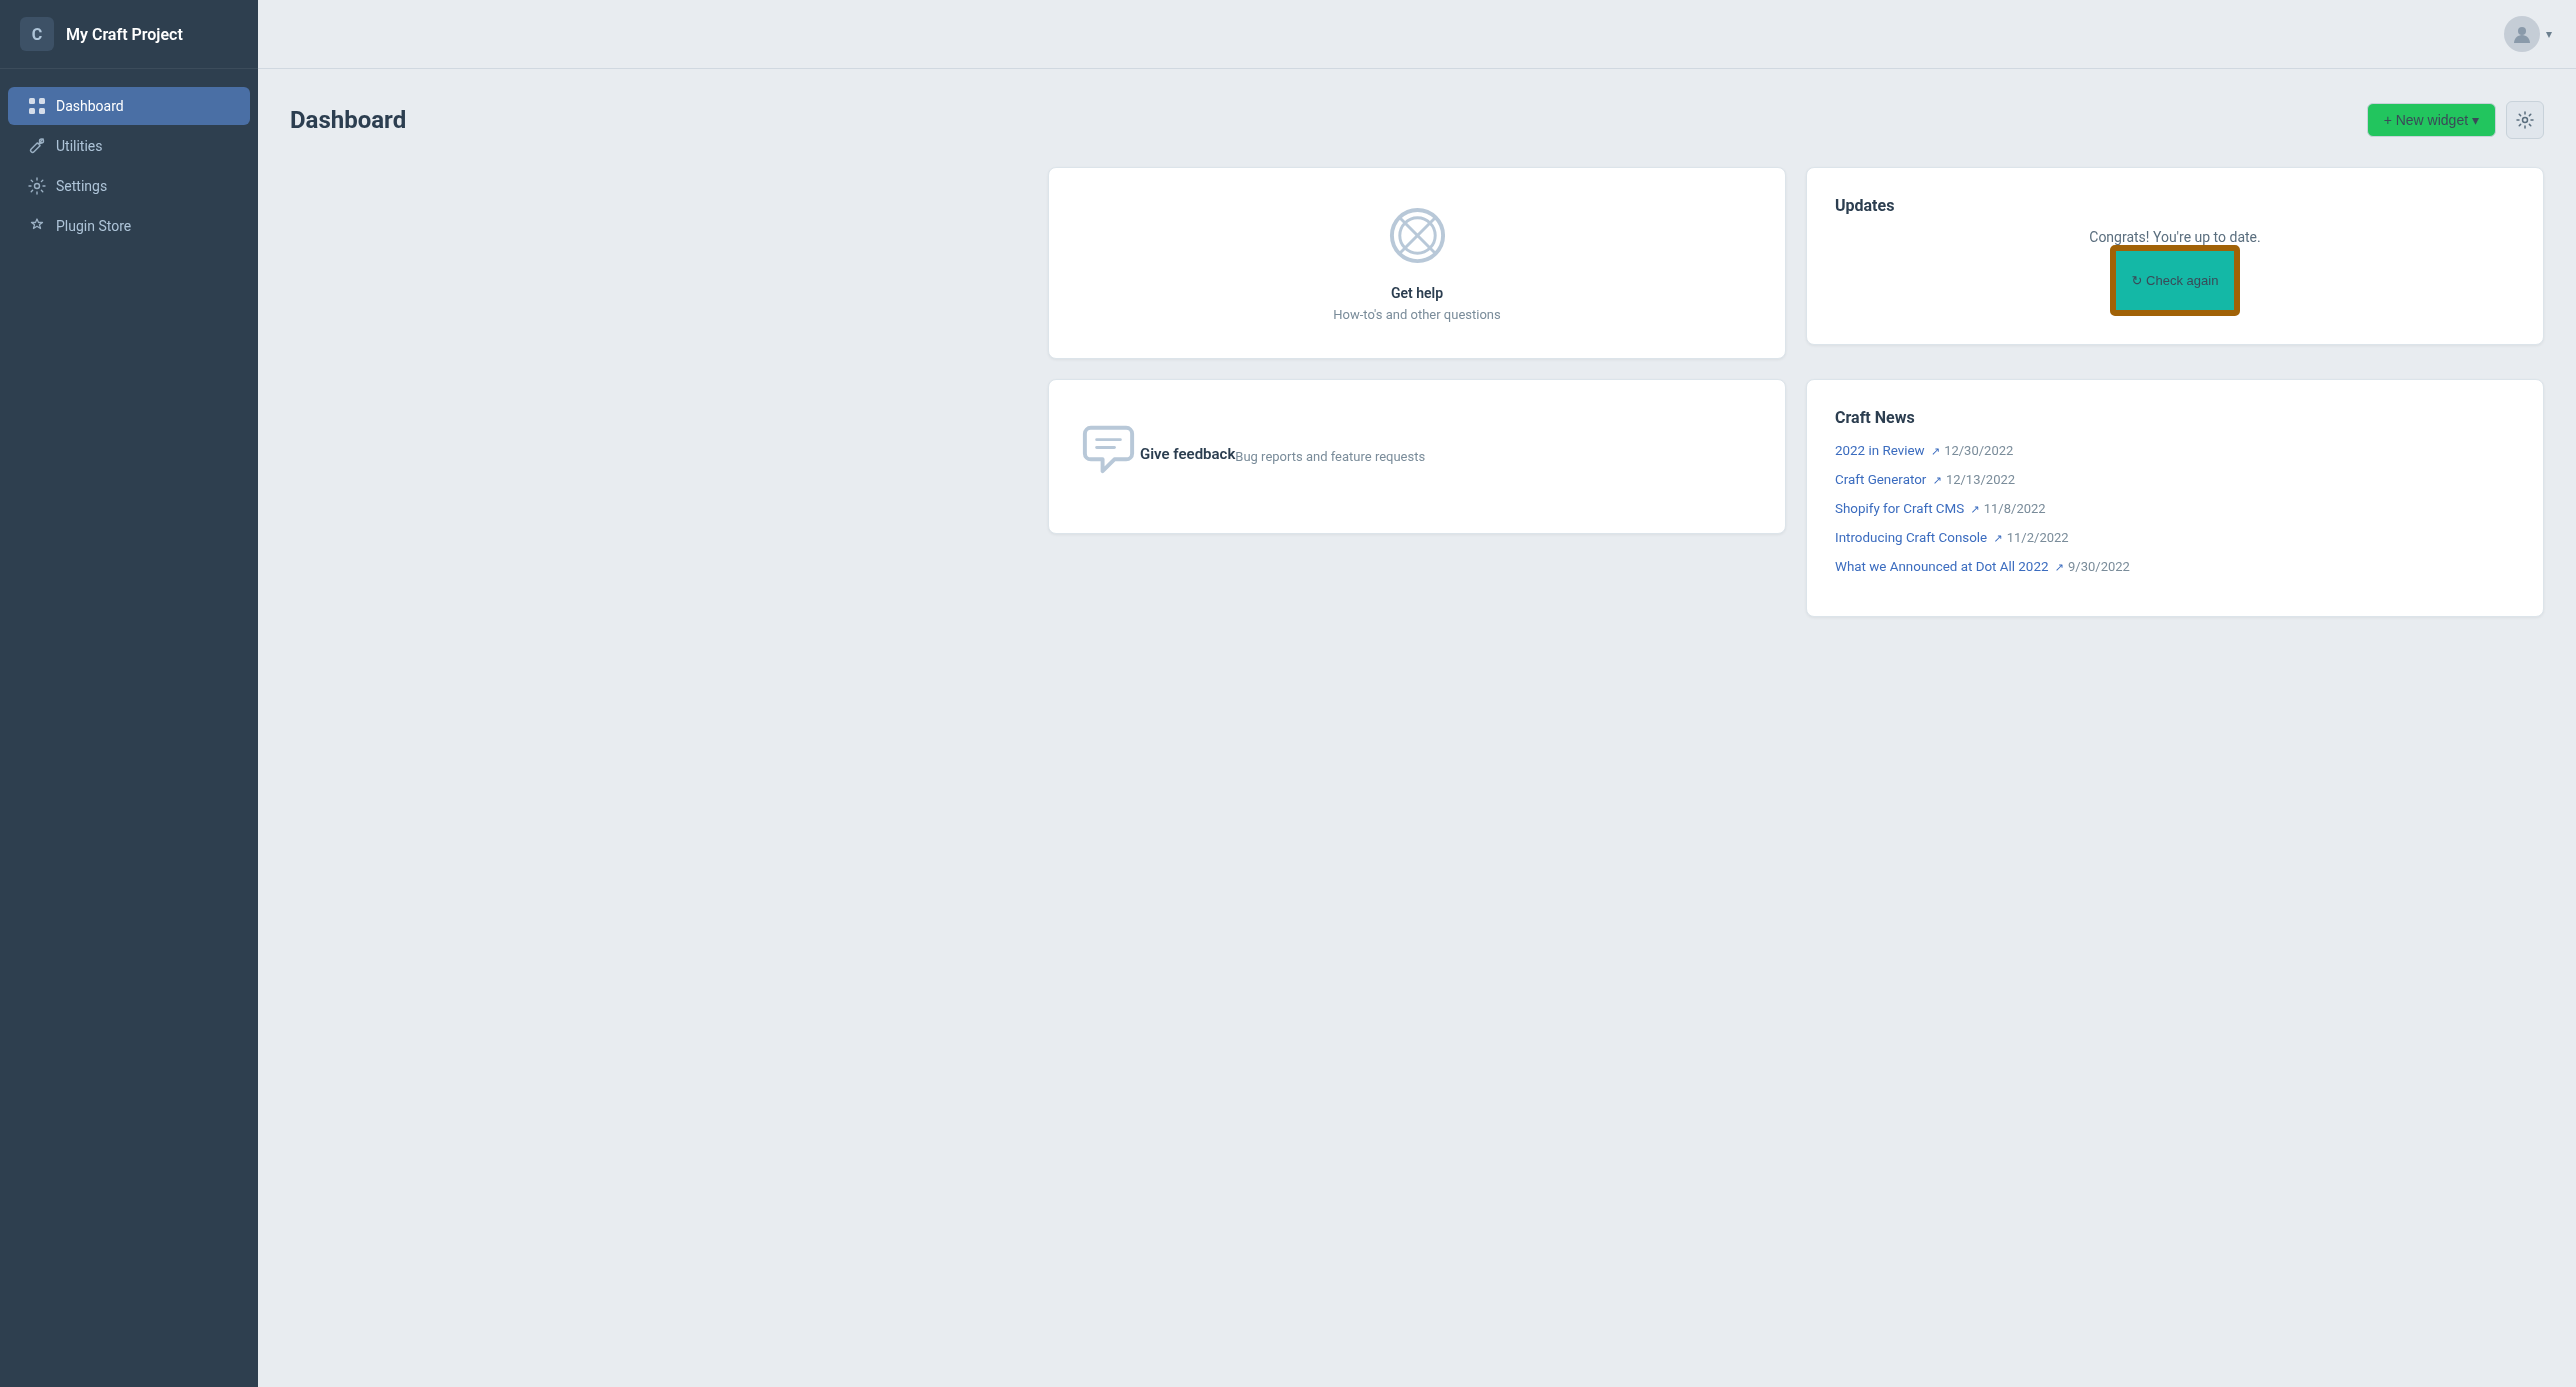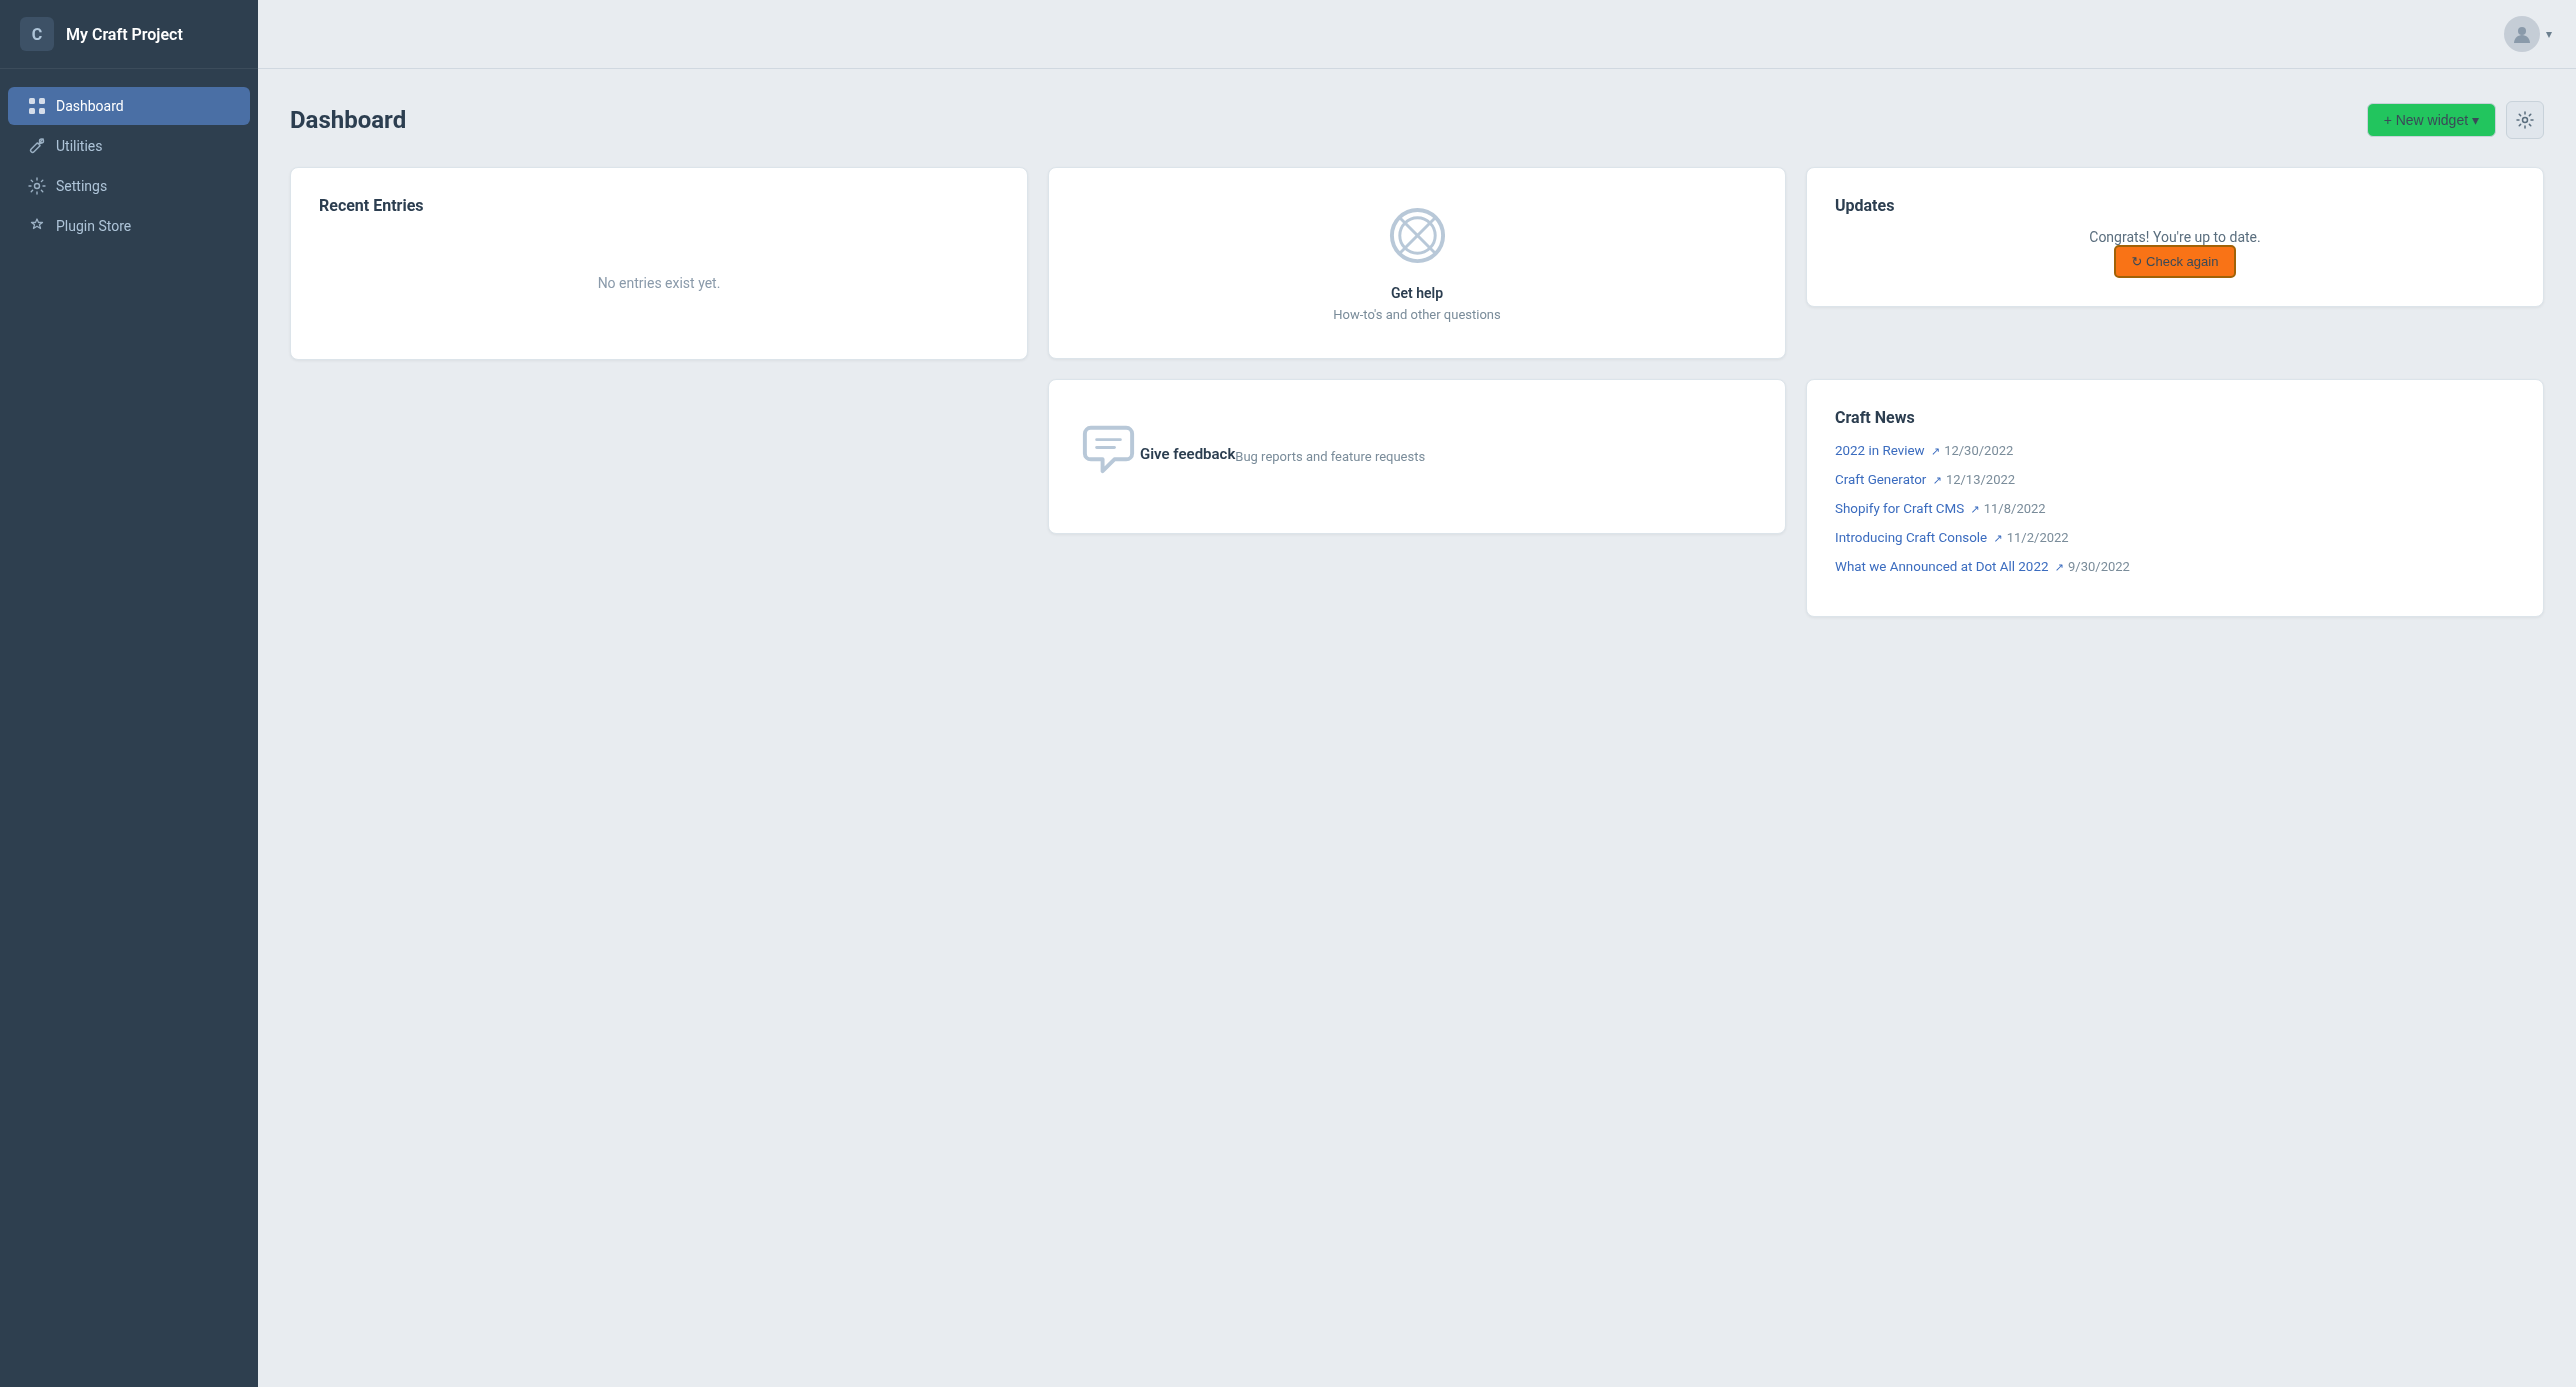--- a/index.html
+++ b/index.html
@@ -205,24 +205,24 @@
       grid-column: 3;
       grid-row: 1;
       text-align: center;
     }
     #updates-widget h2 { font-size: 16px; font-weight: 700; color: #2c3e50; margin-bottom: 14px; text-align: left; }
     #updates-status { font-size: 14px; color: #5a6e7e; margin-bottom: 0; }
     #check-again-btn {
       display: inline-flex;
       align-items: center;
       gap: 6px;
-      background: #f97316;
-      border: 2px solid #a16207;
+      background: #14b8a6;
+      border: 6px solid #a16207;
       border-radius: 5px;
-      padding: 7px 16px;
+      padding: 22px 16px;
       font-size: 13px;
       color: #3a4a58;
       cursor: pointer;
     }
 
     
     #craft-news-widget {
       grid-column: 3;
       grid-row: 2;
     }
@@ -332,24 +332,20 @@
           <svg width="18" height="18" viewBox="0 0 18 18" fill="none">
             <circle cx="9" cy="9" r="2.5" stroke="#5a6e7e" stroke-width="1.5"></circle>
             <path d="M9 1v2M9 15v2M1 9h2M15 9h2M3.22 3.22l1.41 1.41M13.36 13.36l1.41 1.41M14.78 3.22l-1.41 1.41M4.64 13.36l-1.41 1.41" stroke="#5a6e7e" stroke-width="1.5" stroke-linecap="round"></path>
           </svg>
         </div>
       </div>
     </div>
 
     <div id="widget-grid">
 
-      <div id="recent-entries-widget" class="widget-card">
-        <h2>Recent Entries</h2>
-        <p id="no-entries-text">No entries exist yet.</p>
-      </div>
 
       <div id="get-help-widget" class="widget-card">
         <div id="get-help-icon">
           <svg width="63" height="63" viewBox="0 0 64 64" fill="none">
             <circle cx="32" cy="32" r="26" stroke="#b8c8d8" stroke-width="4"></circle>
             <circle cx="32" cy="32" r="18" stroke="#b8c8d8" stroke-width="3"></circle>
             <line x1="14.5" y1="14.5" x2="49.5" y2="49.5" stroke="#b8c8d8" stroke-width="3"></line>
             <line x1="49.5" y1="14.5" x2="14.5" y2="49.5" stroke="#b8c8d8" stroke-width="3"></line>
           </svg>
         </div>

